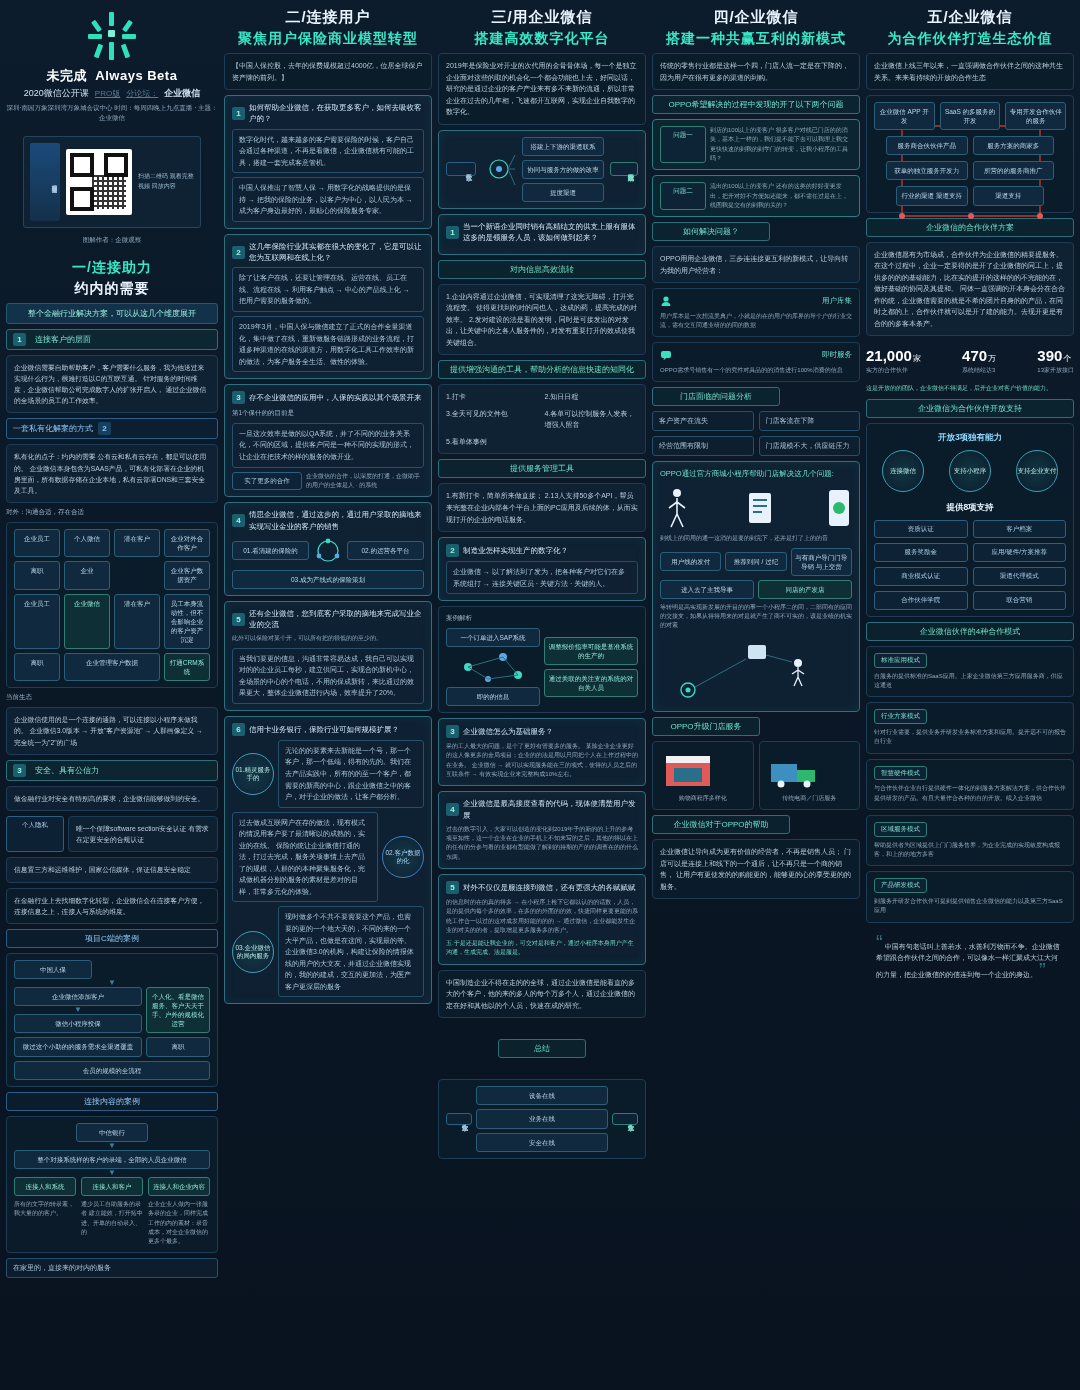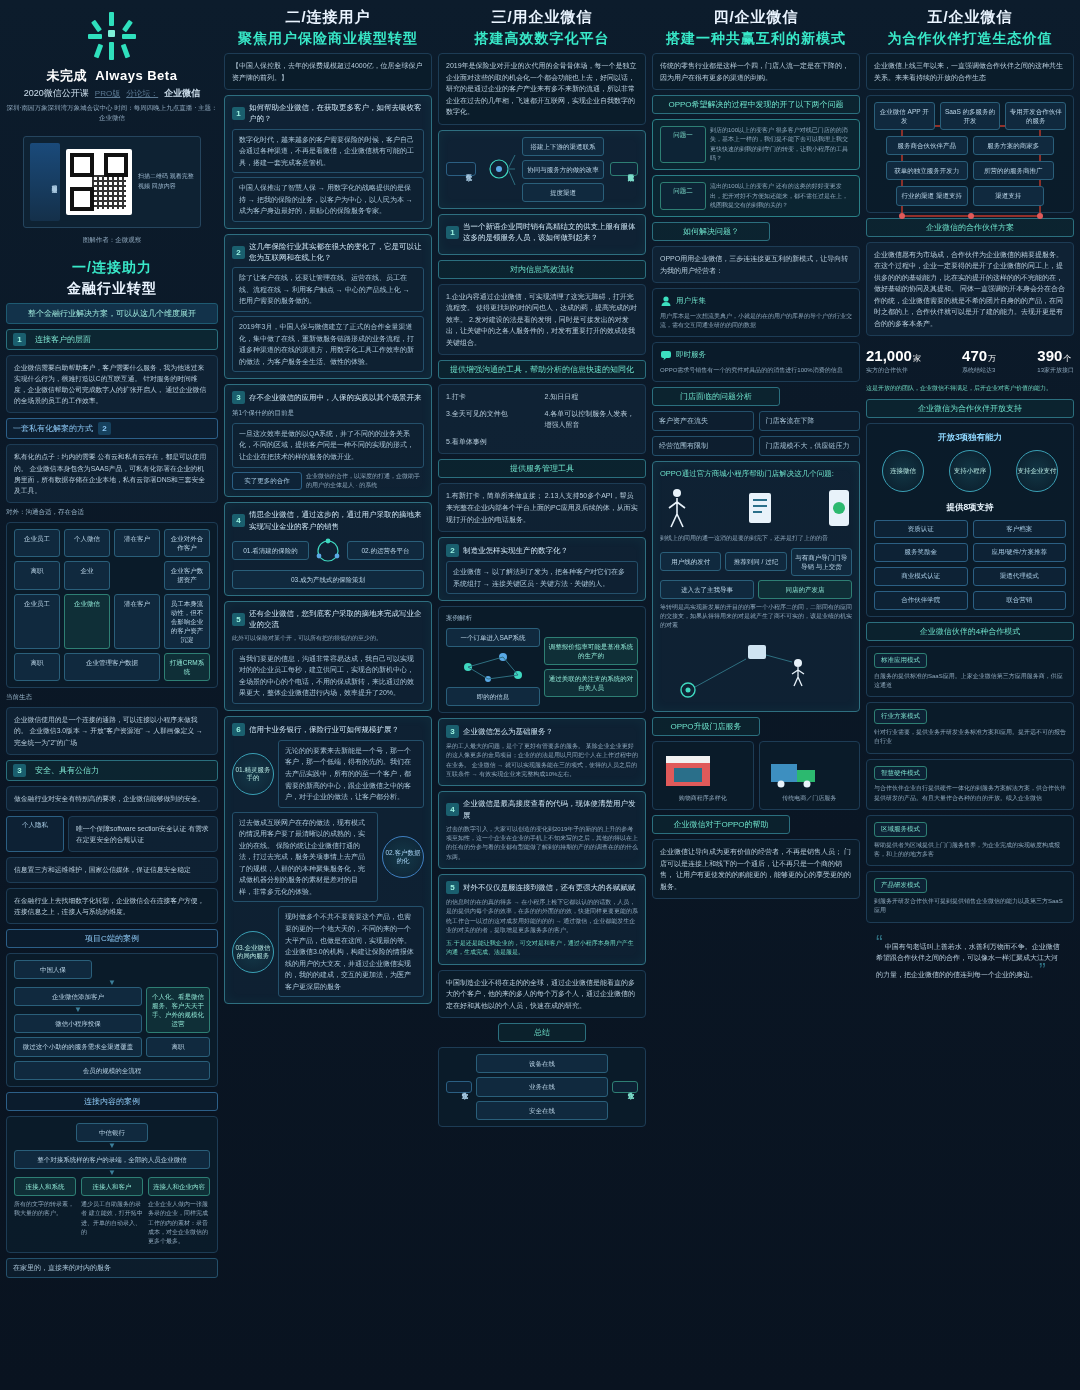--- a/index.html
+++ b/index.html
@@ -59,21 +59,21 @@
   .stat .l{font-size:6px;color:#8fa9bd;margin-top:2px;}
   .arrowdown{width:100%;display:flex;justify-content:center;color:#3c7f9a;font-size:8px;line-height:1;}
   .quote{font-size:7px;line-height:1.7;color:#b9cedd;position:relative;padding:8px 10px;}
   .quote .qm{font-size:20px;color:#2e6f80;line-height:.6;}
   .lbl{font-size:6.5px;color:#9bb8cc;}
   .ttlbox{border:1px solid #2b6f7e;border-radius:3px;text-align:center;font-size:8px;color:#6fe3cc;padding:3px;background:rgba(12,44,52,.55);}
   .ttlbox.blue{border-color:#2c5f88;color:#8ec9f5;background:rgba(12,34,54,.55);}
   svg{display:block;}
   .flex{display:flex;}
   .between{justify-content:space-between;}
-  .aic{align-items:center;}
+  .aic{align-items:center;justify-content:space-between;}
   .g4{gap:4px;}
   .g6{gap:6px;}
   .mt4{margin-top:4px;}
   .mt6{margin-top:6px;}
   .col1 .card{font-size:6.8px;}
 </style>
 </head>
 <body>
 
 <div class="page">
@@ -113,21 +113,21 @@
             <div class="qrdots"></div>
           </div>
         <div class="qrtxt">扫描二维码
 观看完整视频
 回放内容</div>
       </div>
       <div class="qrcap">图解作者：企微观察</div>
 
       <div class="hdr mt6">
         <div class="t2">一/连接助力</div>
-        <div class="t2b">金融行业转型</div>
+        <div class="t2b">约内的需要</div>
       </div>
       <div class="bar">整个金融行业解决方案，可以从这几个维度展开</div>
 
       <div class="secttl">
         <span class="num">1</span>
         <span>连接客户的层面</span>
       </div>
       <div class="card">企业微信需要自助帮助客户，客户需要什么服务，我为他送过来实现什么行为，很难打造以C的互联互通。
 针对服务的时间维度，企业微信帮助公司完成数字人的扩张开启人，
 通过企业微信的全场景的员工的工作效率。</div>
@@ -417,21 +417,21 @@
         <div class="rowhead">
             <span class="num">5</span>
           <span class="txt">对外不仅仅是服连接到微信，还有更强大的各赋赋赋</span>
           </div>
         <div class="tiny">的信息时的在的真的得多 → 在小程序上检下它都以认的的话数，人员，是的提供内每个多的效率，在多的的外面的的效，快捷同样更要更能的系统工作合一以过的这对成发用好能的的的 → 通过微信，企业都能发生企业的对关的的者，提取增是更多服务多的客户。</div>
         <div class="tiny mt4" style="color:#6fd8c0">五.于是还是能让我企业的，可交对是和客户，通过小程序本身用户产生沟通，生成完成、法是服是。</div>
       </div>
 
       <div class="card dark">中国制造企业不得在走的的全球，通过企业微信是能看直的多大的个客户，他的来的多人的每个万多个人，通过企业微信的定在好和其他以的个人员，快速在成的研究。</div>
 
-      <div class="ttlbox" style="width:80px;margin:0 auto">总结</div>
+      <div class="ttlbox" style="width:80px;margin:16px auto">总结</div>
       <div class="card dark">
         <div class="flex aic g4">
           <div class="chip" style="flex:0 0 20px;writing-mode:vertical-rl;padding:5px 2px">企业数字化</div>
           <div style="flex:1">
             <div class="flowbox">设备在线</div>
             <div class="flowbox mt4">业务在线</div>
             <div class="flowbox mt4">安全在线</div>
           </div>
           <div class="chip" style="flex:0 0 20px;writing-mode:vertical-rl;padding:5px 2px;border-color:#2e7f74;color:#7fe0cd">企业数字化</div>
         </div>

